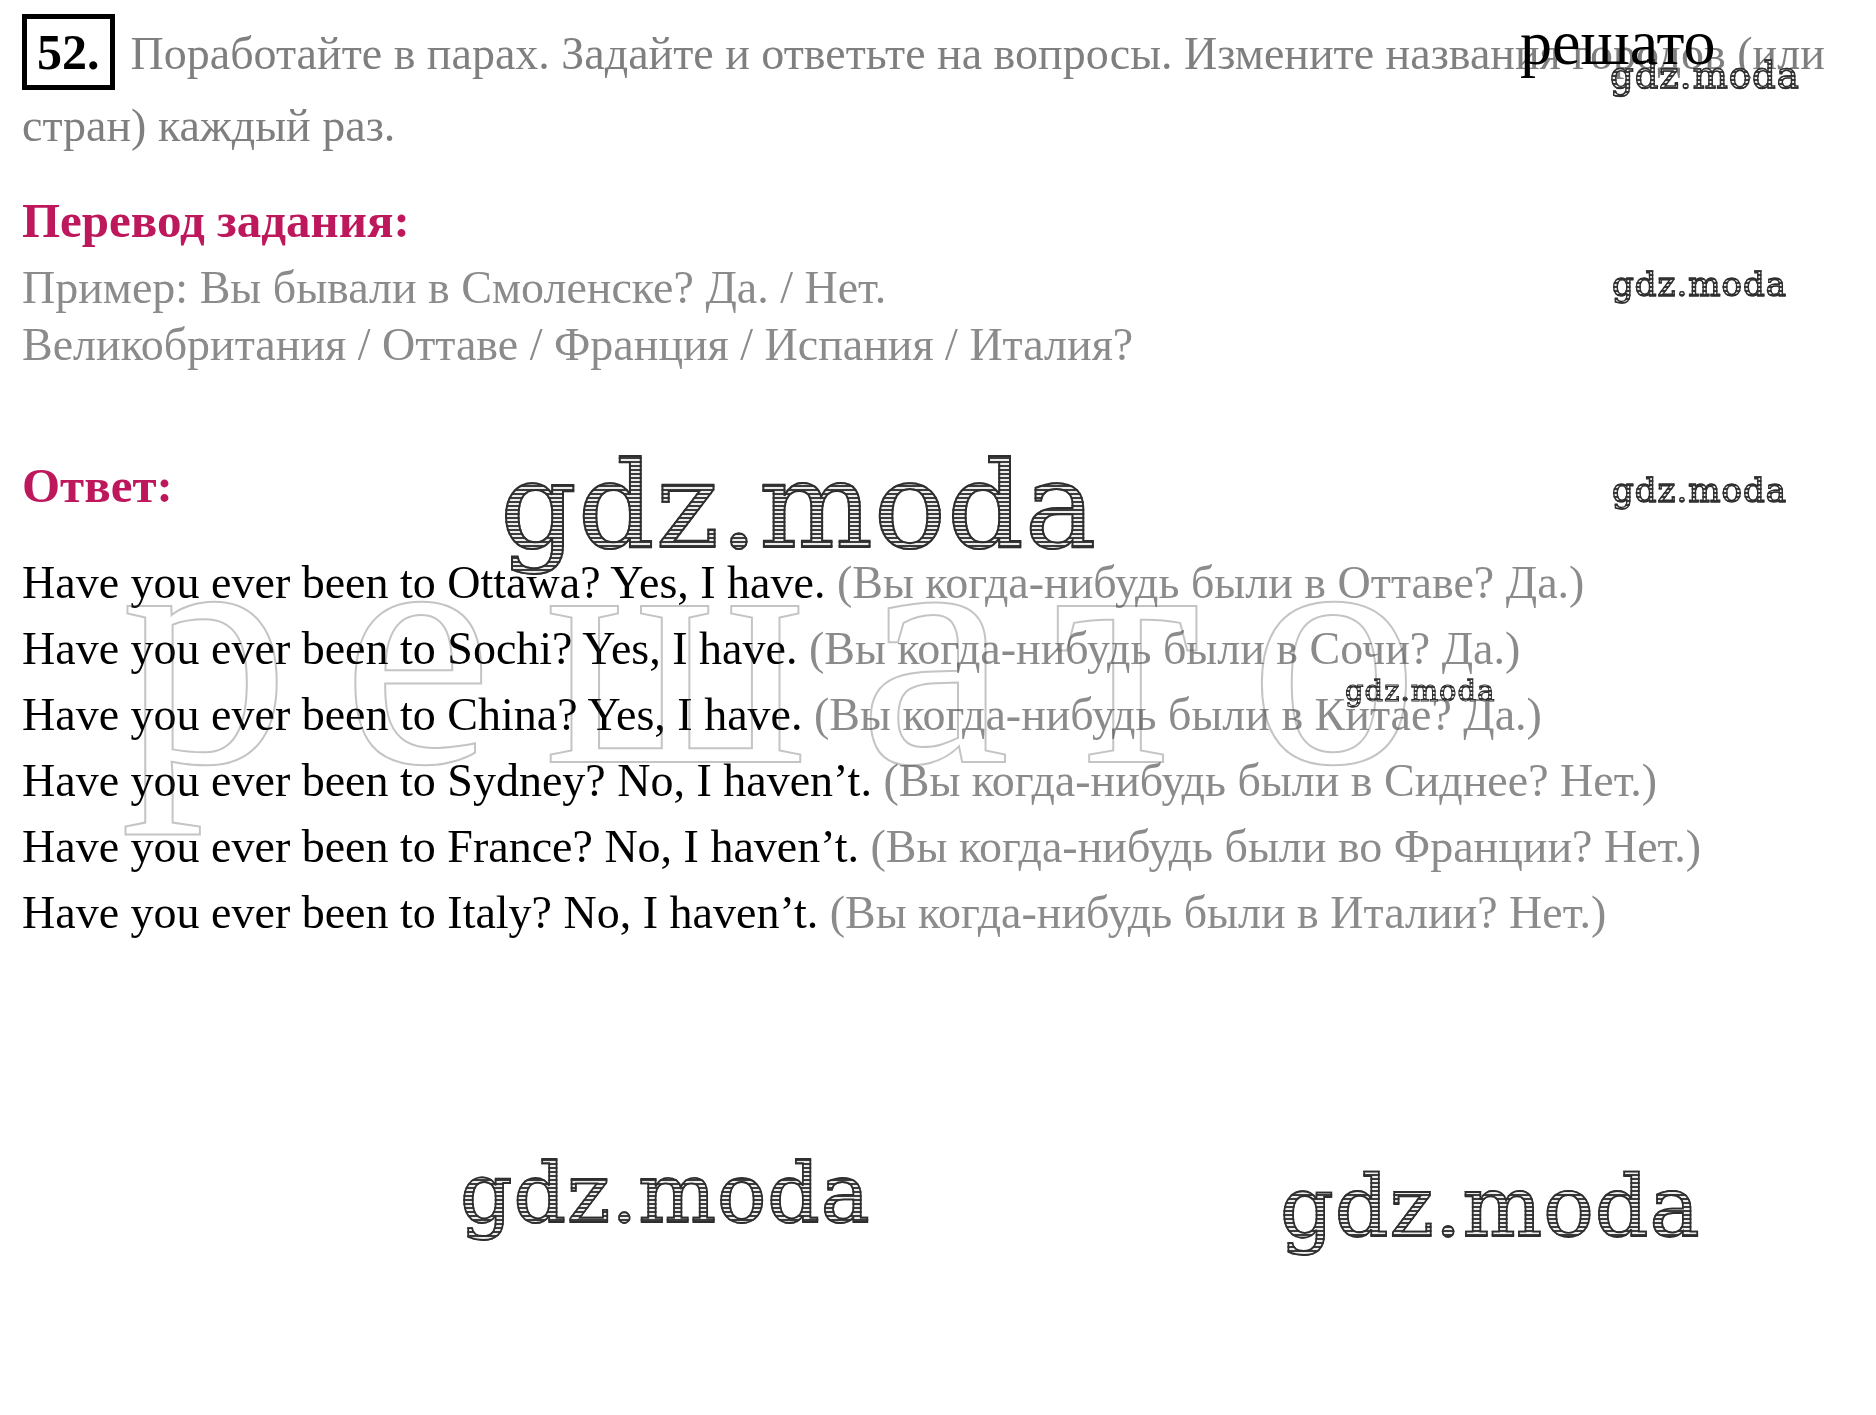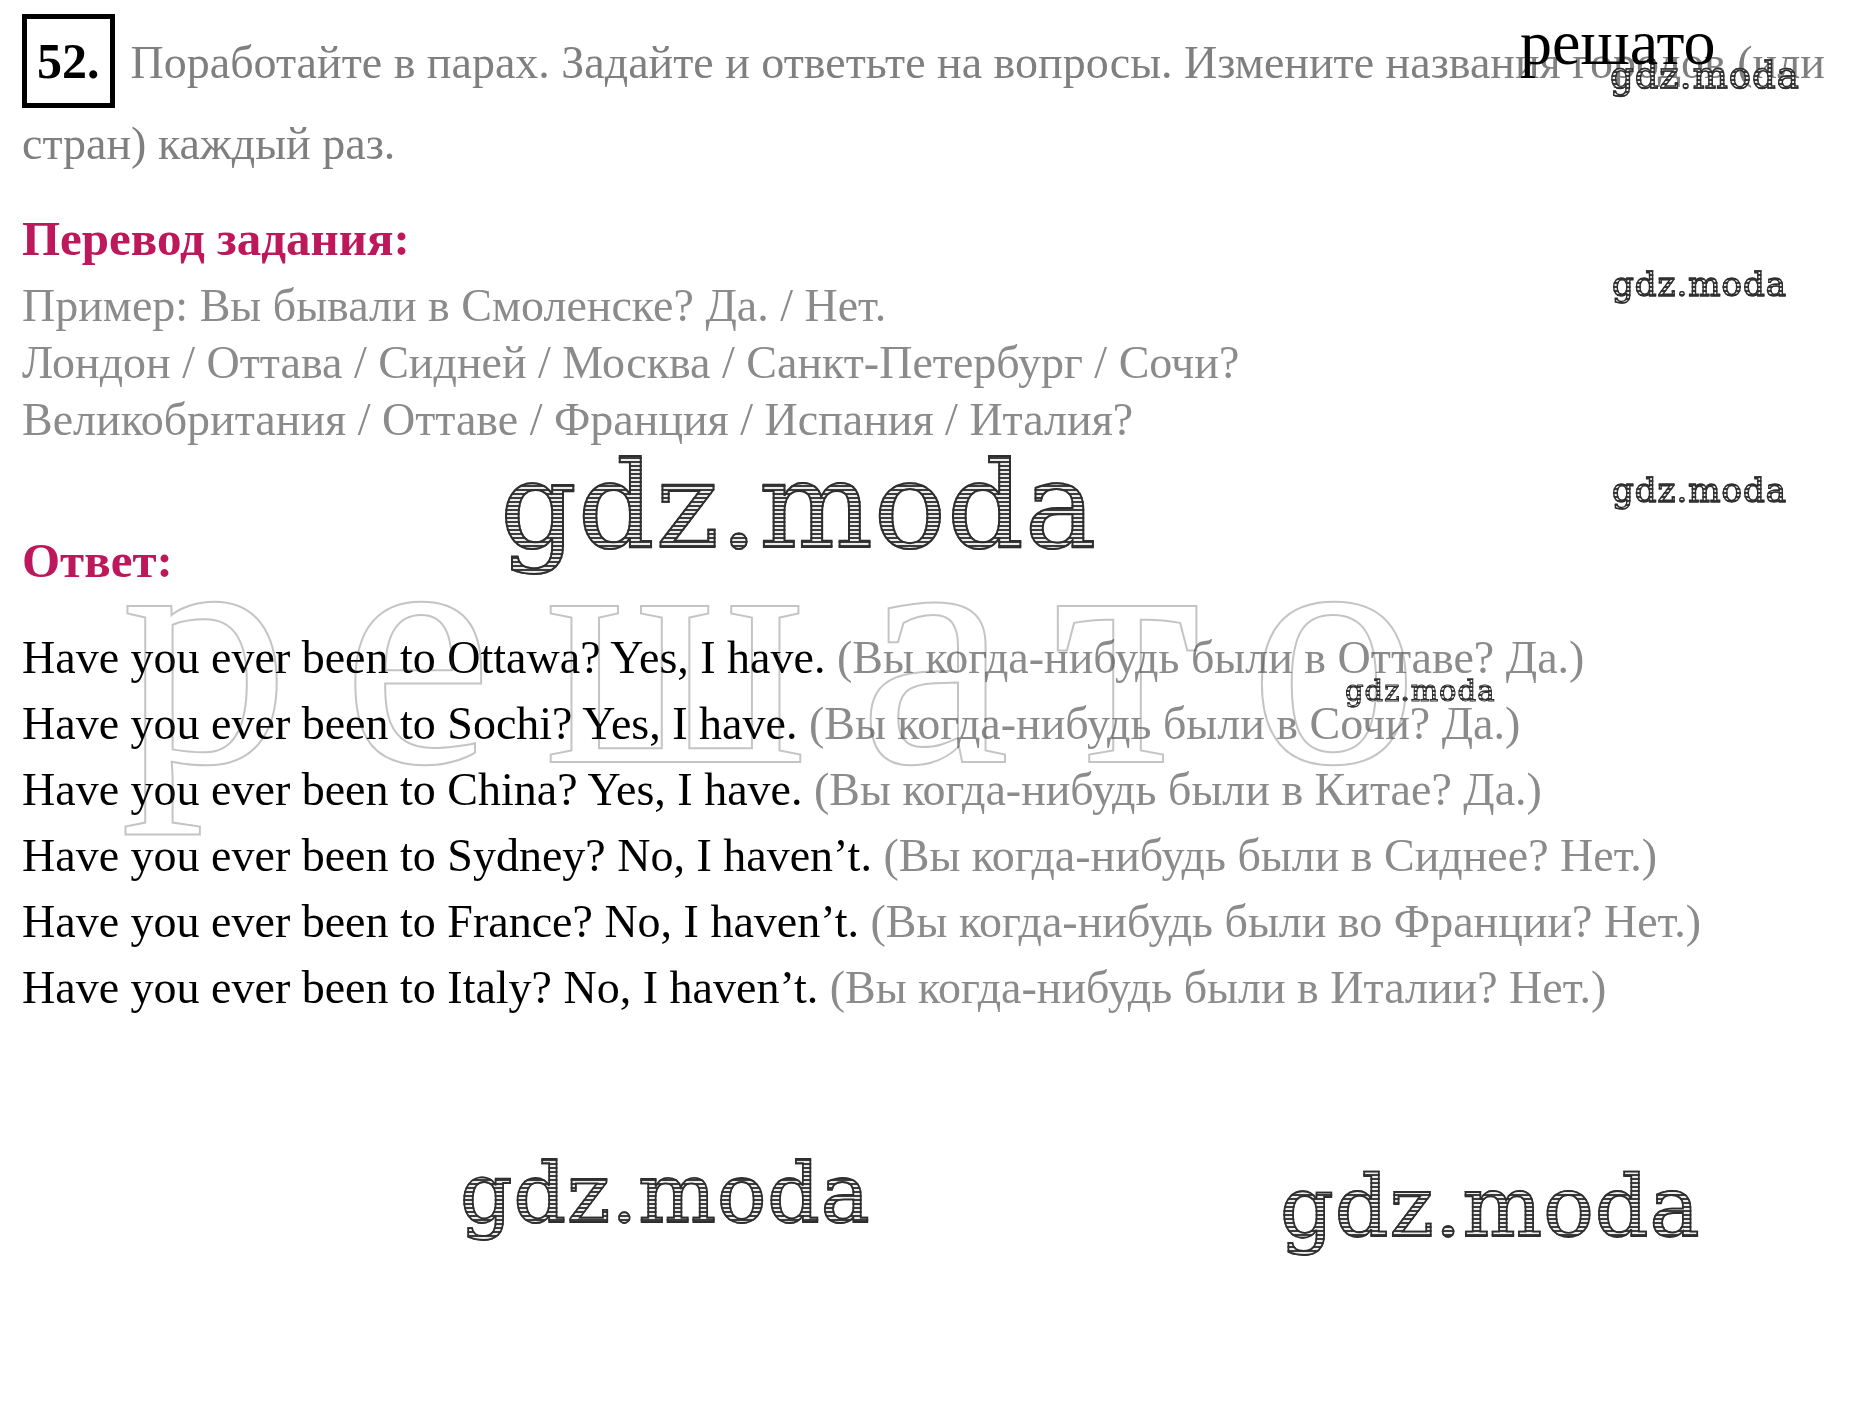--- a/index.html
+++ b/index.html
@@ -24,21 +24,21 @@
     color: #7f7f7f;
     margin: 0;
   }
   .task-number {
     display: inline-block;
     border: 5px solid #000;
     color: #000;
     font-weight: bold;
     font-size: 50px;
     line-height: 58px;
-    padding: 13px 10px;
+    padding: 4px 10px;
     margin-right: 16px;
     vertical-align: baseline;
   }
   .section-heading {
     font-size: 49px;
     font-weight: bold;
     color: #be185d;
     margin: 0;
   }
   .heading-translation { margin-top: 30px; }
@@ -101,21 +101,20 @@
 <div class="page">
 
   <div class="content">
 
     <p class="task-para"><span class="task-number">52.</span><span>Поработайте в парах. Задайте и ответьте на вопросы. Измените названия городов (или стран) каждый раз.</span></p>
 
     <h2 class="section-heading heading-translation">Перевод задания:</h2>
 
     <div class="translation-lines">
       <div class="translation-line">Пример: Вы бывали в Смоленске? Да. / Нет.</div>
-      <div class="translation-line">Лондон / Оттава / Сидней / Москва / Санкт-Петербург / Сочи?</div>
       <div class="translation-line">Великобритания / Оттаве / Франция / Испания / Италия?</div>
     </div>
 
     <h2 class="section-heading heading-answer">Ответ:</h2>
 
     <div class="answers">
       <p class="answer-item"><span class="answer-en">Have you ever been to Ottawa? Yes, I have.</span>
         <span class="answer-ru">(Вы когда-нибудь были в Оттаве? Да.)</span></p>
       <p class="answer-item"><span class="answer-en">Have you ever been to Sochi? Yes, I have.</span>
         <span class="answer-ru">(Вы когда-нибудь были в Сочи? Да.)</span></p>

